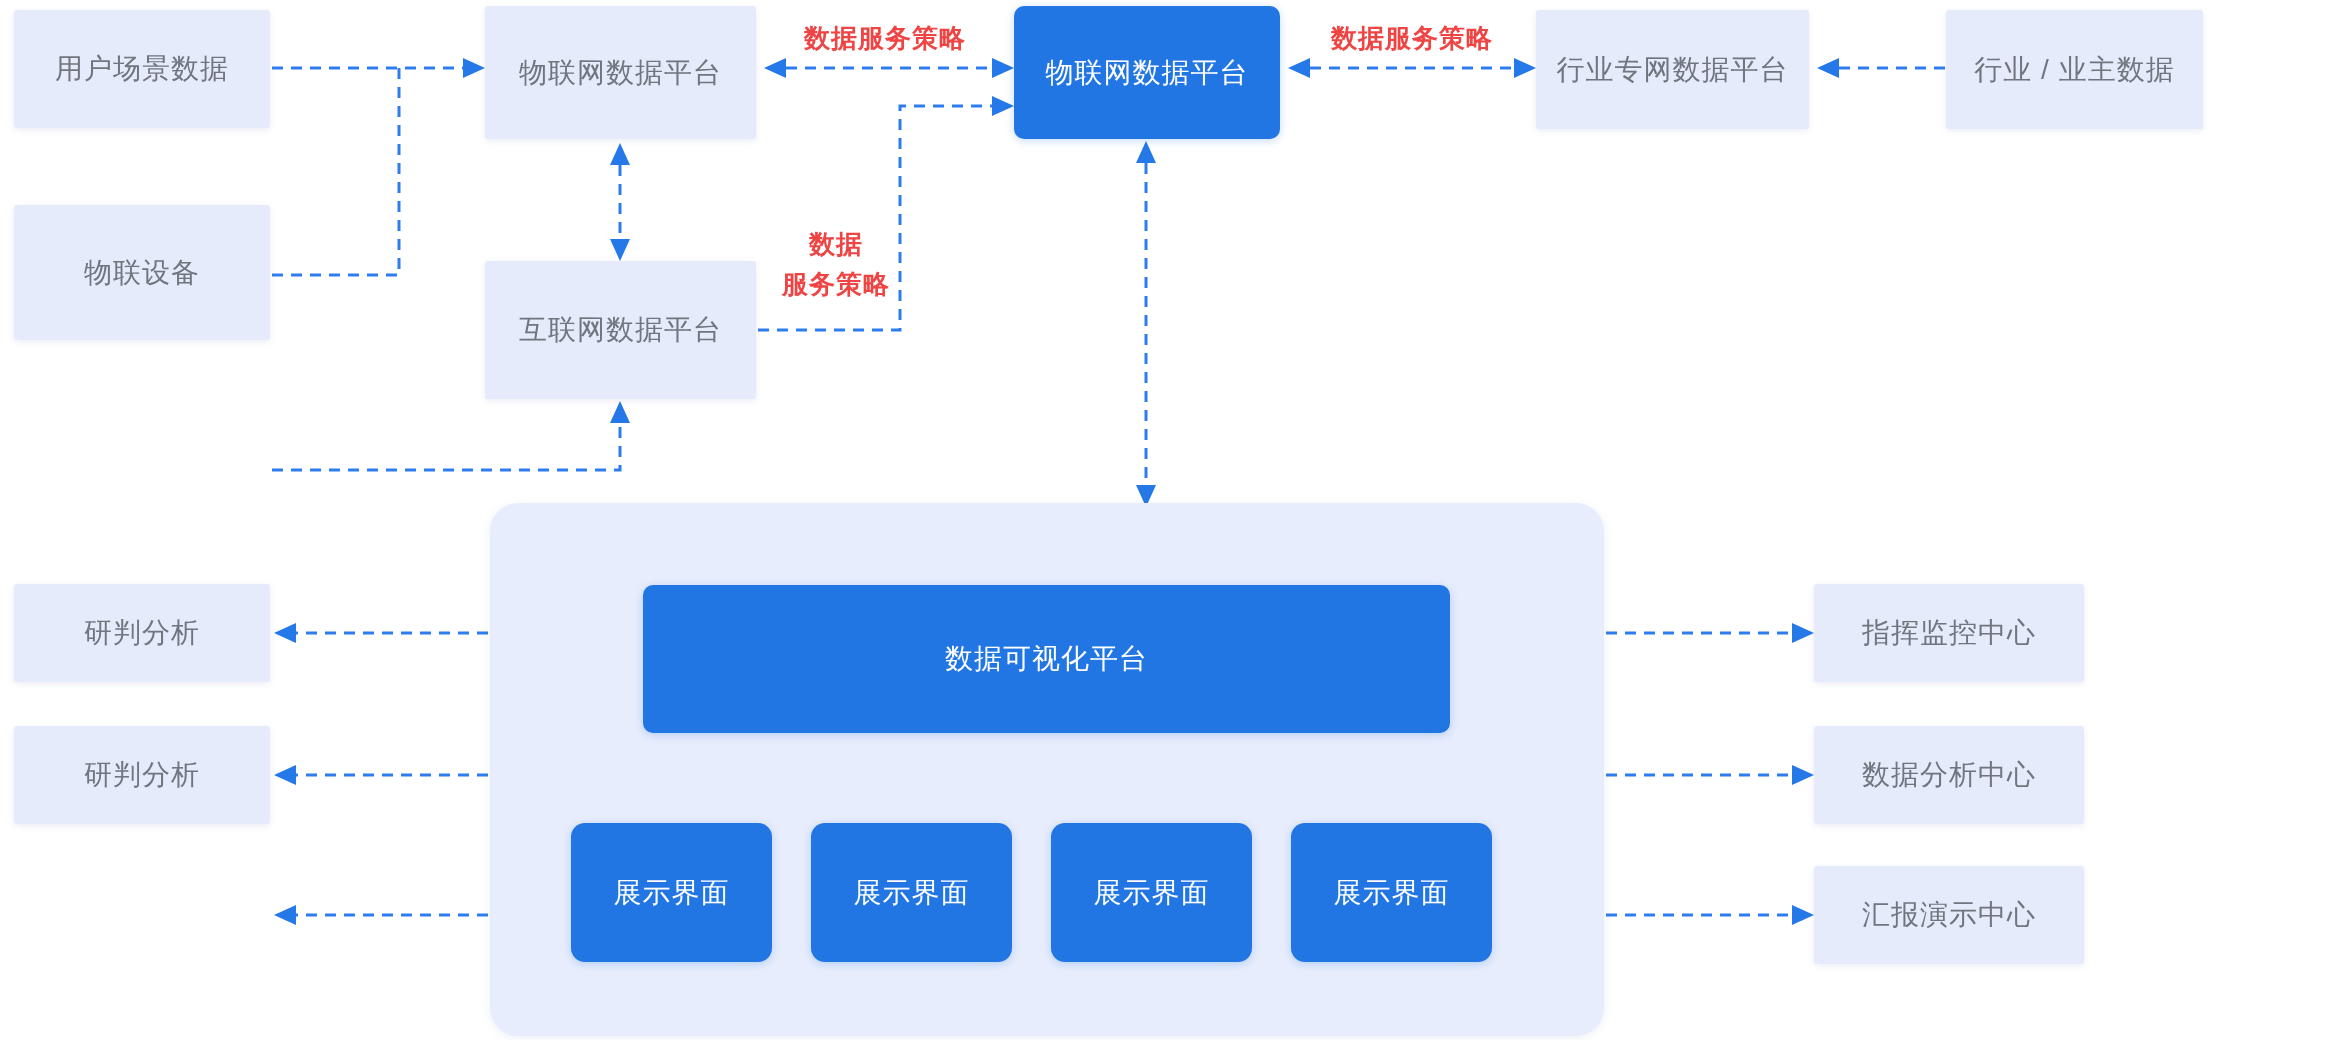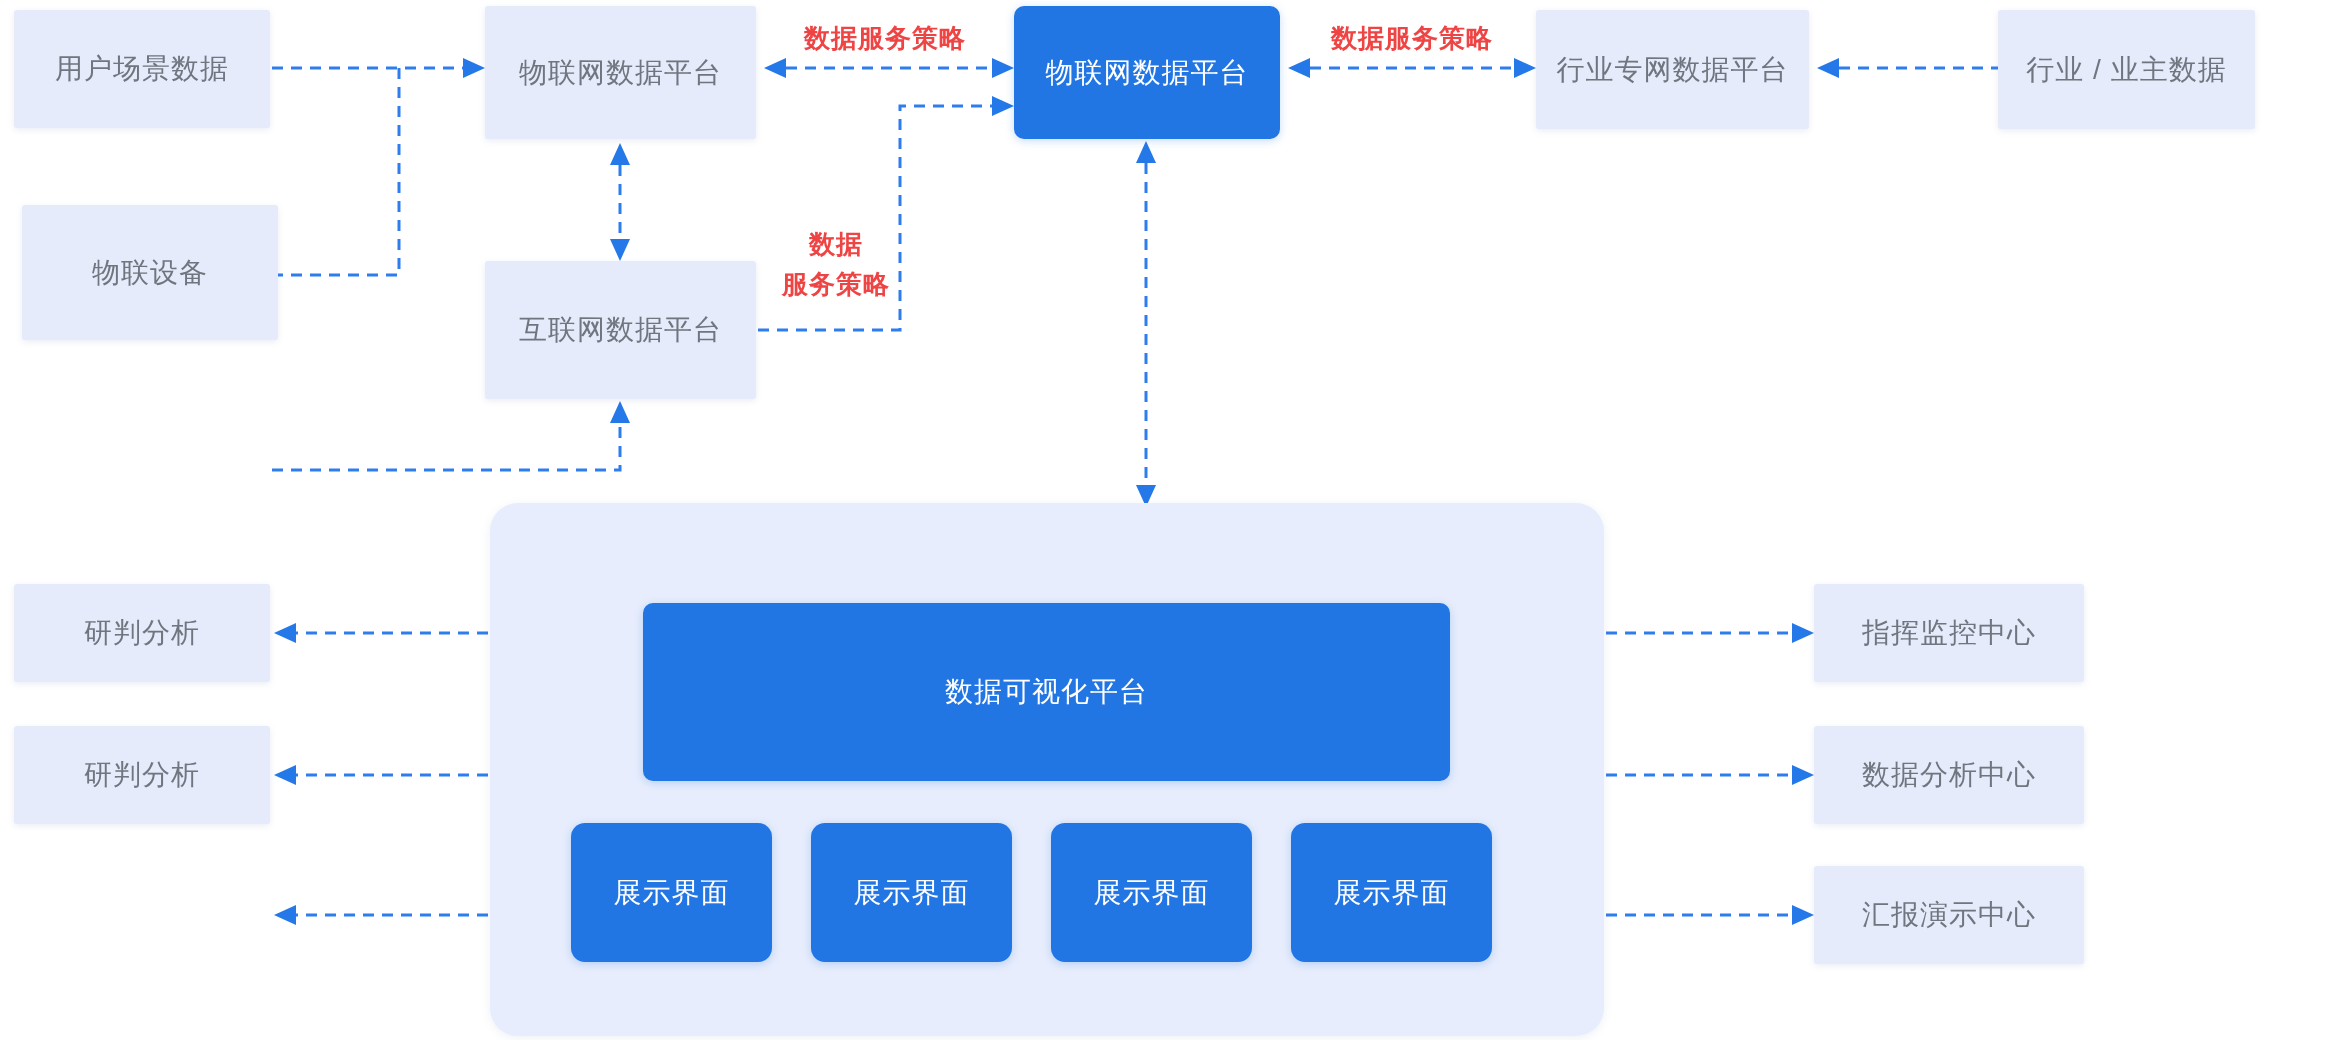--- a/index.html
+++ b/index.html
@@ -85,39 +85,39 @@
     <path class="link" d="M488 775 H296" marker-end="url(#ah)"></path>
     <path class="link" d="M488 915 H296" marker-end="url(#ah)"></path>
     <path class="link" d="M1606 633 H1792" marker-end="url(#ah)"></path>
     <path class="link" d="M1606 775 H1792" marker-end="url(#ah)"></path>
     <path class="link" d="M1606 915 H1792" marker-end="url(#ah)"></path>
   </svg>
 
   <div class="container-panel"></div>
 
   <div class="node" style="left:14px;top:10px;width:256px;height:118px;">用户场景数据</div>
-  <div class="node" style="left:22px;top:205px;width:256px;height:135px;">物联设备</div>
+  <div class="node" style="left:14px;top:205px;width:256px;height:135px;">物联设备</div>
 
   <div class="node" style="left:14px;top:584px;width:256px;height:98px;">研判分析</div>
   <div class="node" style="left:14px;top:726px;width:256px;height:98px;">研判分析</div>
 
   <div class="node" style="left:485px;top:6px;width:271px;height:133px;">物联网数据平台</div>
   <div class="node" style="left:485px;top:261px;width:271px;height:138px;">互联网数据平台</div>
   <div class="node blue" style="left:1014px;top:6px;width:266px;height:133px;border-radius:10px;">物联网数据平台</div>
   <div class="node" style="left:1536px;top:10px;width:273px;height:119px;">行业专网数据平台</div>
-  <div class="node" style="left:1998px;top:10px;width:257px;height:119px;">行业 / 业主数据</div>
+  <div class="node" style="left:1946px;top:10px;width:257px;height:119px;">行业 / 业主数据</div>
 
   <div class="flow-label" style="left:735px;top:18px;width:300px;">数据服务策略</div>
   <div class="flow-label" style="left:1262px;top:18px;width:300px;">数据服务策略</div>
   <div class="flow-label" style="left:766px;top:224px;width:140px;">
     <div>数据</div>
     <div>服务策略</div>
   </div>
 
-  <div class="node blue" style="left:643px;top:603px;width:807px;height:178px;border-radius:10px;">数据可视化平台</div>
+  <div class="node blue" style="left:643px;top:585px;width:807px;height:148px;border-radius:10px;">数据可视化平台</div>
   <div class="node blue" style="left:571px;top:823px;width:201px;height:139px;border-radius:14px;">展示界面</div>
   <div class="node blue" style="left:811px;top:823px;width:201px;height:139px;border-radius:14px;">展示界面</div>
   <div class="node blue" style="left:1051px;top:823px;width:201px;height:139px;border-radius:14px;">展示界面</div>
   <div class="node blue" style="left:1291px;top:823px;width:201px;height:139px;border-radius:14px;">展示界面</div>
 
   <div class="node" style="left:1814px;top:584px;width:270px;height:98px;">指挥监控中心</div>
   <div class="node" style="left:1814px;top:726px;width:270px;height:98px;">数据分析中心</div>
   <div class="node" style="left:1814px;top:866px;width:270px;height:98px;">汇报演示中心</div>
 
 </div>

